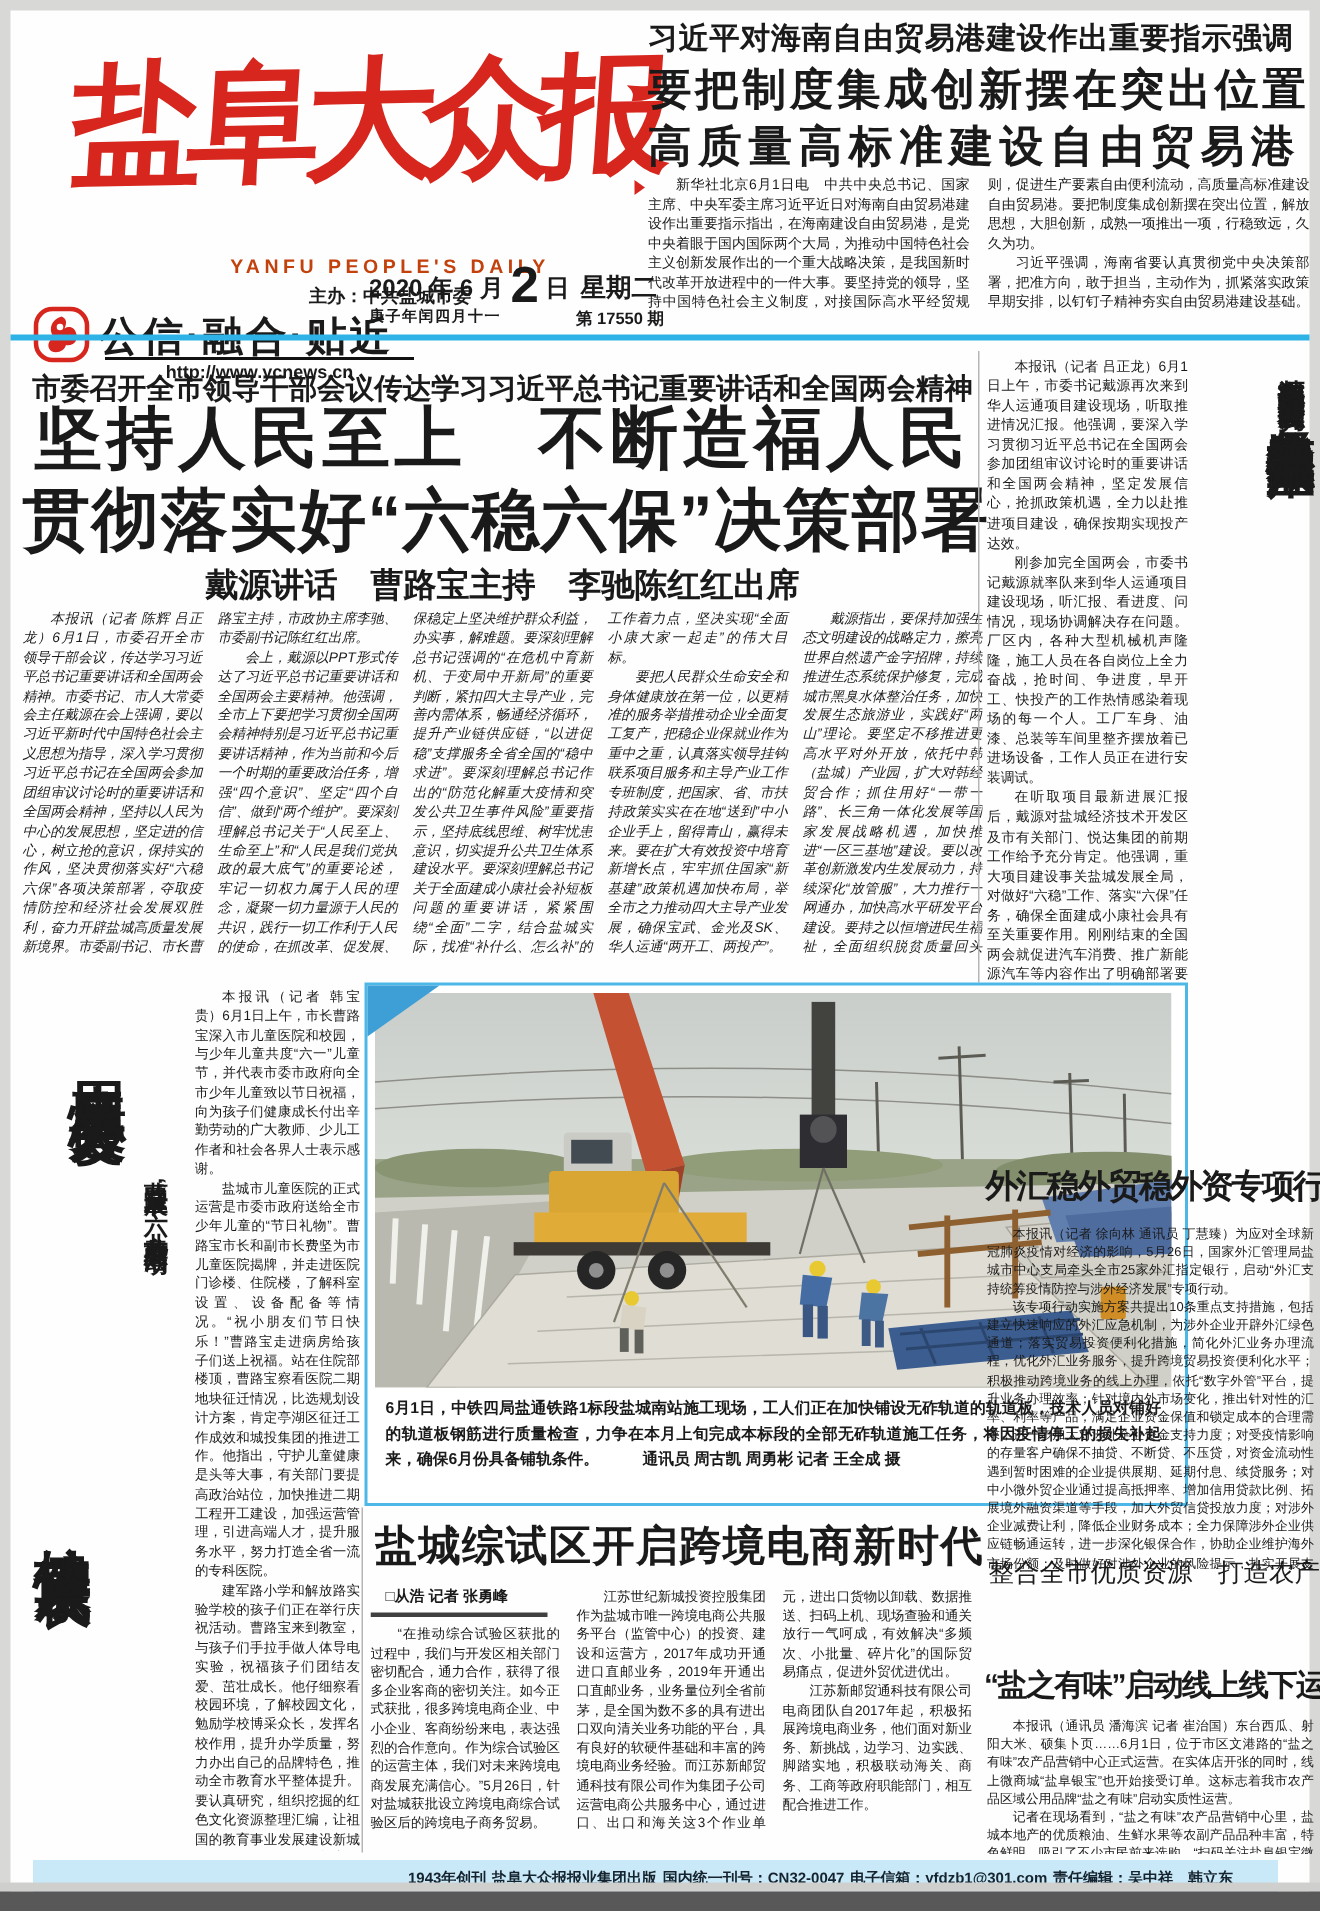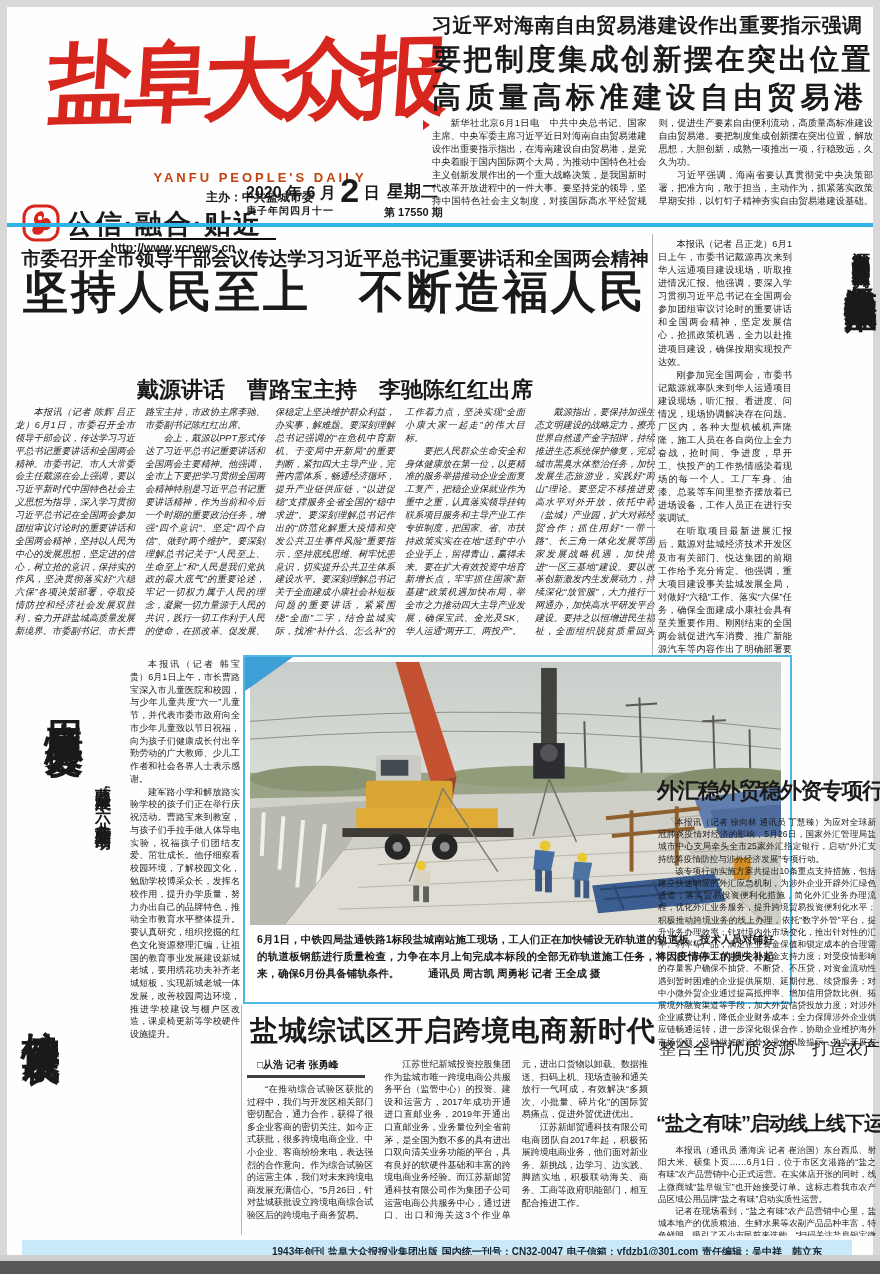--- a/index.html
+++ b/index.html
@@ -157,20 +157,21 @@
       </div>
     <div>
         <p>习近平强调，海南省要认真贯彻党中央决策部署，把准方向，敢于担当，主动作为，抓紧落实政策早期安排，以钉钉子精神夯实自由贸易港建设基础。中央和国家有关部门要从大局出发，支持海南大胆改革创新，推动海南自由贸易港建设不断取得新成效。</p>
       </div>
   </div>
 
   <div class="abs cyan-rule"></div>
 
   <div class="abs ld-kicker">市委召开全市领导干部会议传达学习习近平总书记重要讲话和全国两会精神</div>
   <div class="abs ld-h1">坚持人民至上　不断造福人民</div>
+  <div class="abs ld-h2">贯彻落实好“六稳六保”决策部署</div>
   <div class="abs ld-byline">戴源讲话　曹路宝主持　李驰陈红红出席</div>
   <div class="abs ld-body">
       <p>本报讯（记者 陈辉 吕正龙）6月1日，市委召开全市领导干部会议，传达学习习近平总书记重要讲话和全国两会精神。市委书记、市人大常委会主任戴源在会上强调，要以习近平新时代中国特色社会主义思想为指导，深入学习贯彻习近平总书记在全国两会参加团组审议讨论时的重要讲话和全国两会精神，坚持以人民为中心的发展思想，坚定进的信心，树立抢的意识，保持实的作风，坚决贯彻落实好“六稳六保”各项决策部署，夺取疫情防控和经济社会发展双胜利，奋力开辟盐城高质量发展新境界。市委副书记、市长曹路宝主持，市政协主席李驰、市委副书记陈红红出席。</p>
       <p>会上，戴源以PPT形式传达了习近平总书记重要讲话和全国两会主要精神。他强调，全市上下要把学习贯彻全国两会精神特别是习近平总书记重要讲话精神，作为当前和今后一个时期的重要政治任务，增强“四个意识”、坚定“四个自信”、做到“两个维护”。要深刻理解总书记关于“人民至上、生命至上”和“人民是我们党执政的最大底气”的重要论述，牢记一切权力属于人民的理念，凝聚一切力量源于人民的共识，践行一切工作利于人民的使命，在抓改革、促发展、保稳定上坚决维护群众利益，办实事，解难题。要深刻理解总书记强调的“在危机中育新机、于变局中开新局”的重要判断，紧扣四大主导产业，完善内需体系，畅通经济循环，提升产业链供应链，“以进促稳”支撑服务全省全国的“稳中求进”。要深刻理解总书记作出的“防范化解重大疫情和突发公共卫生事件风险”重要指示，坚持底线思维、树牢忧患意识，切实提升公共卫生体系建设水平。要深刻理解总书记关于全面建成小康社会补短板问题的重要讲话，紧紧围绕“全面”二字，结合盐城实际，找准“补什么、怎么补”的工作着力点，坚决实现“全面小康大家一起走”的伟大目标。</p>
       <p>要把人民群众生命安全和身体健康放在第一位，以更精准的服务举措推动企业全面复工复产，把稳企业保就业作为重中之重，认真落实领导挂钩联系项目服务和主导产业工作专班制度，把国家、省、市扶持政策实实在在地“送到”中小企业手上，留得青山，赢得未来。要在扩大有效投资中培育新增长点，牢牢抓住国家“新基建”政策机遇加快布局，举全市之力推动四大主导产业发展，确保宝武、金光及SK、华人运通“两开工、两投产”。</p>
       <p>戴源指出，要保持加强生态文明建设的战略定力，擦亮世界自然遗产金字招牌，持续推进生态系统保护修复，完成城市黑臭水体整治任务，加快发展生态旅游业，实践好“两山”理论。要坚定不移推进更高水平对外开放，依托中韩（盐城）产业园，扩大对韩经贸合作；抓住用好“一带一路”、长三角一体化发展等国家发展战略机遇，加快推进“一区三基地”建设。要以改革创新激发内生发展动力，持续深化“放管服”，大力推行一网通办，加快高水平研发平台建设。要持之以恒增进民生福祉，全面组织脱贫质量回头看，加强对因疫情影响脱贫成果的贫困户的兜底保障；持续推进农房改善“2.0版”，加快城市棚户区和城北地区改造；落实安全生产责任制，守牢安全、生态、稳定、廉政底线。</p>
     </div>
 
   <div class="vline" style="left:652px;top:234px;height:532px;"></div>
   <div class="vline" style="left:241px;top:1005px;height:230px;"></div>
@@ -284,20 +285,21 @@
       <span>6月1日，中铁四局盐通铁路1标段盐城南站施工现场，工人们正在加快铺设无砟轨道的轨道板，技术人员对铺好的轨道板钢筋进行质量检查，力争在本月上旬完成本标段的全部无砟轨道施工任务，将因疫情停工的损失补起来，确保6月份具备铺轨条件。</span>
       <span class="credit">通讯员 周古凯 周勇彬 记者 王全成 摄</span>
     </div>
   </div>
 
   <div class="abs ch-v1">用真情关心关爱</div>
   <div class="abs ch-v2">护健康快乐成长</div>
   <div class="abs ch-vk">曹路宝开展“六一”儿童节慰问活动</div>
   <div class="abs ch-body">
       <p>本报讯（记者 韩宝贵）6月1日上午，市长曹路宝深入市儿童医院和校园，与少年儿童共度“六一”儿童节，并代表市委市政府向全市少年儿童致以节日祝福，向为孩子们健康成长付出辛勤劳动的广大教师、少儿工作者和社会各界人士表示感谢。</p>
+      <p>盐城市儿童医院的正式运营是市委市政府送给全市少年儿童的“节日礼物”。曹路宝市长和副市长费坚为市儿童医院揭牌，并走进医院门诊楼、住院楼，了解科室设置、设备配备等情况。“祝小朋友们节日快乐！”曹路宝走进病房给孩子们送上祝福。站在住院部楼顶，曹路宝察看医院二期地块征迁情况，比选规划设计方案，肯定亭湖区征迁工作成效和城投集团的推进工作。他指出，守护儿童健康是头等大事，有关部门要提高政治站位，加快推进二期工程开工建设，加强运营管理，引进高端人才，提升服务水平，努力打造全省一流的专科医院。</p>
       <p>建军路小学和解放路实验学校的孩子们正在举行庆祝活动。曹路宝来到教室，与孩子们手拉手做人体导电实验，祝福孩子们团结友爱、茁壮成长。他仔细察看校园环境，了解校园文化，勉励学校博采众长，发挥名校作用，提升办学质量，努力办出自己的品牌特色，推动全市教育水平整体提升。要认真研究，组织挖掘的红色文化资源整理汇编，让祖国的教育事业发展建设新城老城，要用绣花功夫补齐老城短板，实现新城老城一体发展，改善校园周边环境，推进学校建设与棚户区改造，课桌椅更新等学校硬件设施提升。</p>
     </div>
 
   <div class="abs ec-head">盐城综试区开启跨境电商新时代</div>
   <div class="abs ec-body">
     <div class="ec-byline">□从浩 记者 张勇峰</div>
   <p>“在推动综合试验区获批的过程中，我们与开发区相关部门密切配合，通力合作，获得了很多企业客商的密切关注。如今正式获批，很多跨境电商企业、中小企业、客商纷纷来电，表达强烈的合作意向。作为综合试验区的运营主体，我们对未来跨境电商发展充满信心。”5月26日，针对盐城获批设立跨境电商综合试验区后的跨境电子商务贸易。</p>
       <p>江苏世纪新城投资控股集团作为盐城市唯一跨境电商公共服务平台（监管中心）的投资、建设和运营方，2017年成功开通进口直邮业务，2019年开通出口直邮业务，业务量位列全省前茅，是全国为数不多的具有进出口双向清关业务功能的平台，具有良好的软硬件基础和丰富的跨境电商业务经验。而江苏新邮贸通科技有限公司作为集团子公司运营电商公共服务中心，通过进口、出口和海关这3个作业单元，进出口货物以卸载、数据推送、扫码上机、现场查验和通关放行一气呵成，有效解决“多频次、小批量、碎片化”的国际贸易痛点，促进外贸优进优出。</p>
       <p>江苏新邮贸通科技有限公司电商团队自2017年起，积极拓展跨境电商业务，他们面对新业务、新挑战，边学习、边实践、脚踏实地，积极联动海关、商务、工商等政府职能部门，相互配合推进工作。</p>
     </div>

